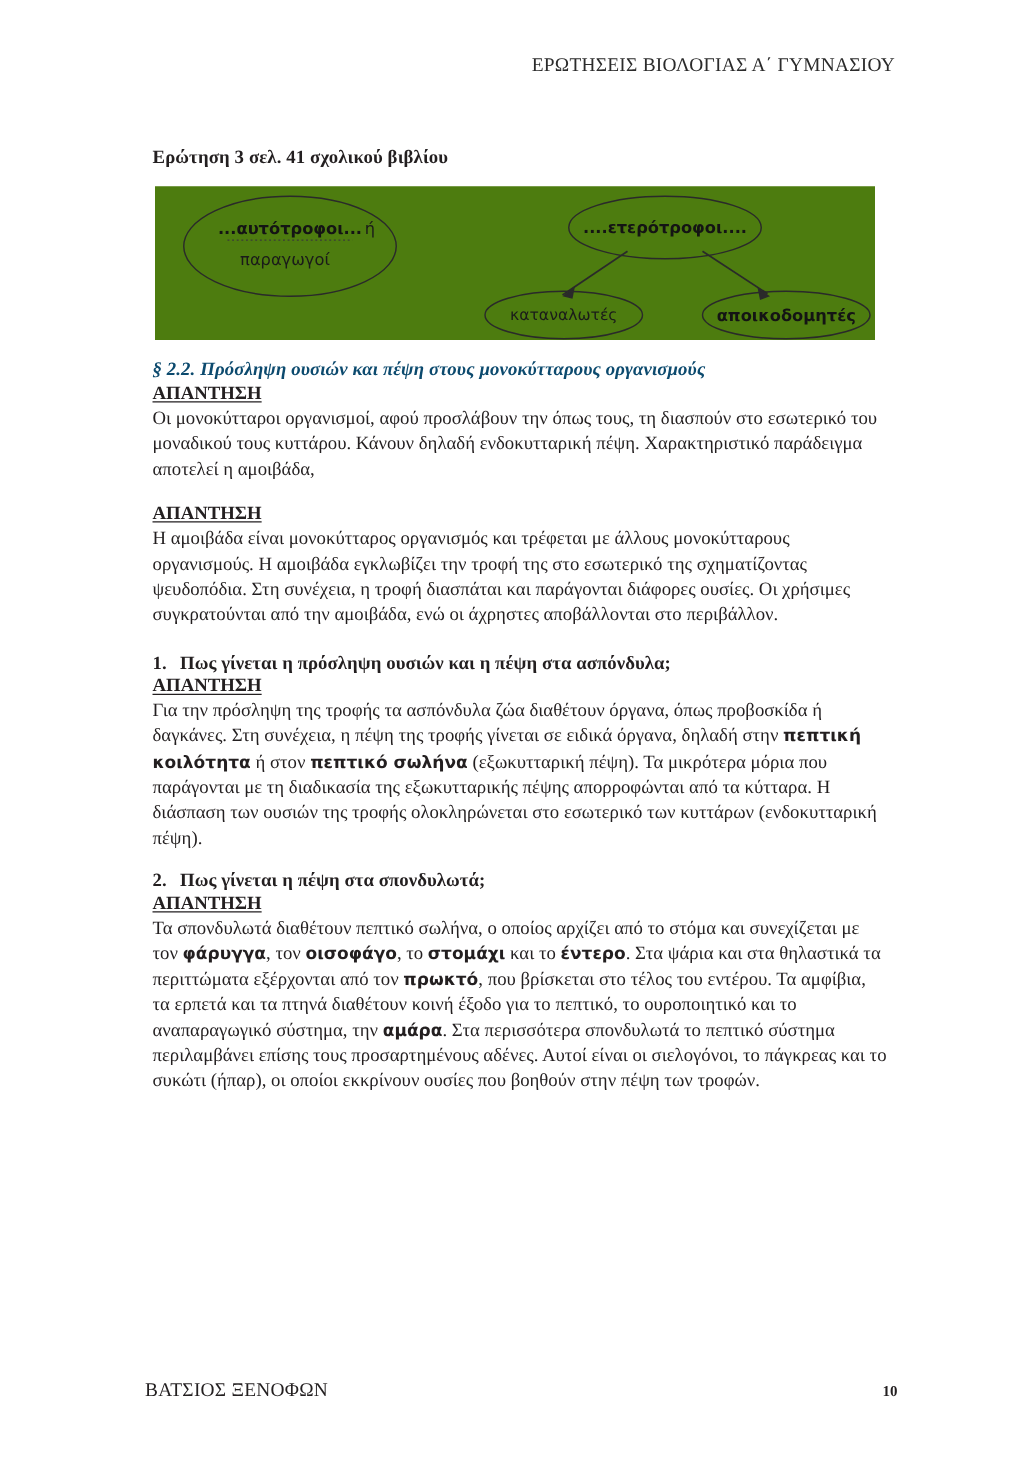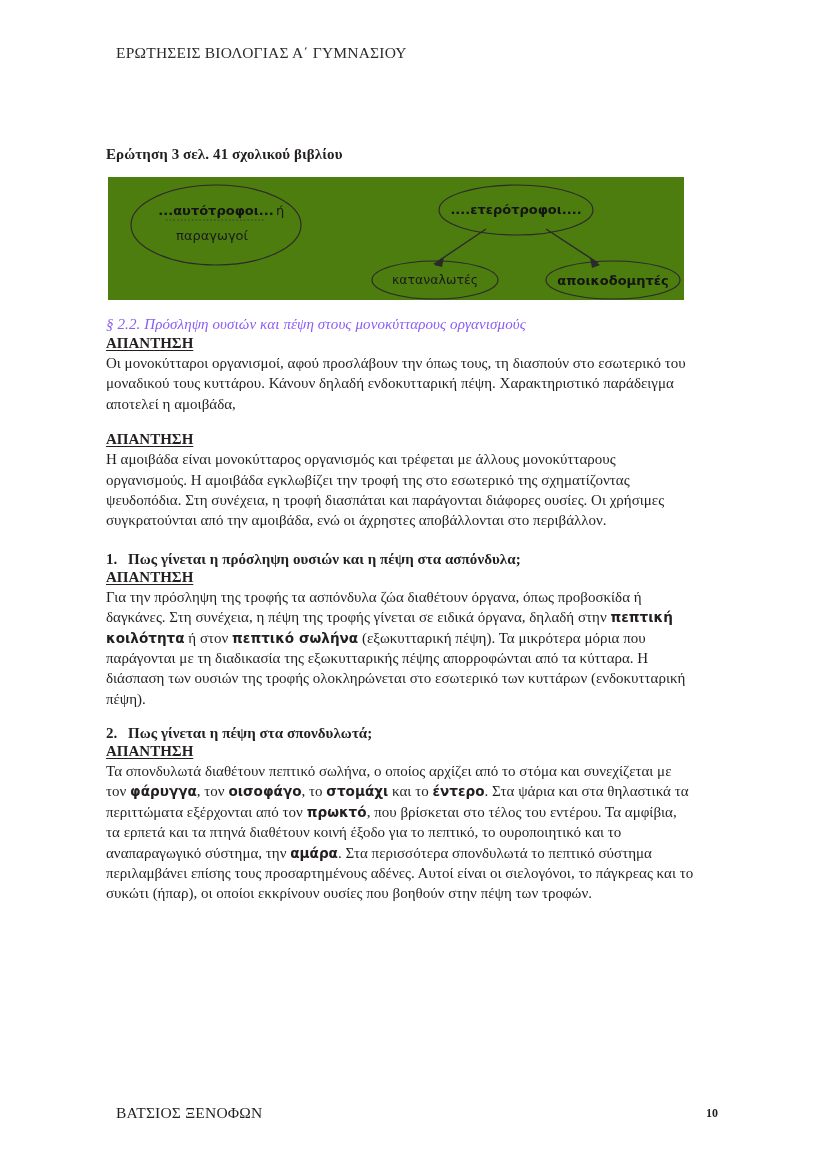--- a/index.html
+++ b/index.html
@@ -26,29 +26,29 @@
   
   .running-header {
     position: absolute;
     left: 116px;
     top: 44px;
     width: 600px;
     font-size: 15.5px;
     letter-spacing: 0.2px;
     color: #2b2b2b;
     white-space: nowrap;
+    text-align: right;
   }
 
   
   .content {
     position: absolute;
-    left: 106px;
+    left: 122px;
     top: 118px;
     width: 588px;
-    margin-top: 28px;
   }
 
   .q-title {
     font-weight: bold;
     font-size: 15px;
     letter-spacing: 0.1px;
     margin: 0 0 14px 0;
   }
 
   
@@ -84,22 +84,22 @@
     stroke-width: 1.15;
   }
   .arrow-line {
     stroke: #2a2a2a;
     stroke-width: 1.4;
     fill: none;
   }
 
   
   .section-head {
-    color: #8b5cf6;
-    font-weight: normal;
+    color: #0c4a6e;
+    font-weight: bold;
     font-style: italic;
     font-size: 15px;
     margin: 0 0 1px 0;
     letter-spacing: 0.1px;
   }
 
   .question {
     font-weight: bold;
     font-size: 15px;
     margin: 0;

